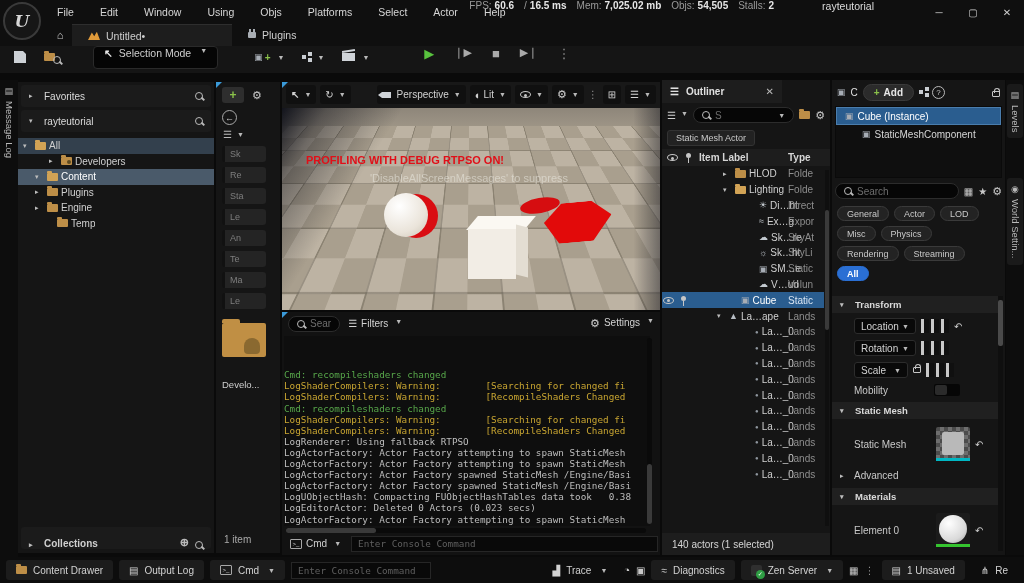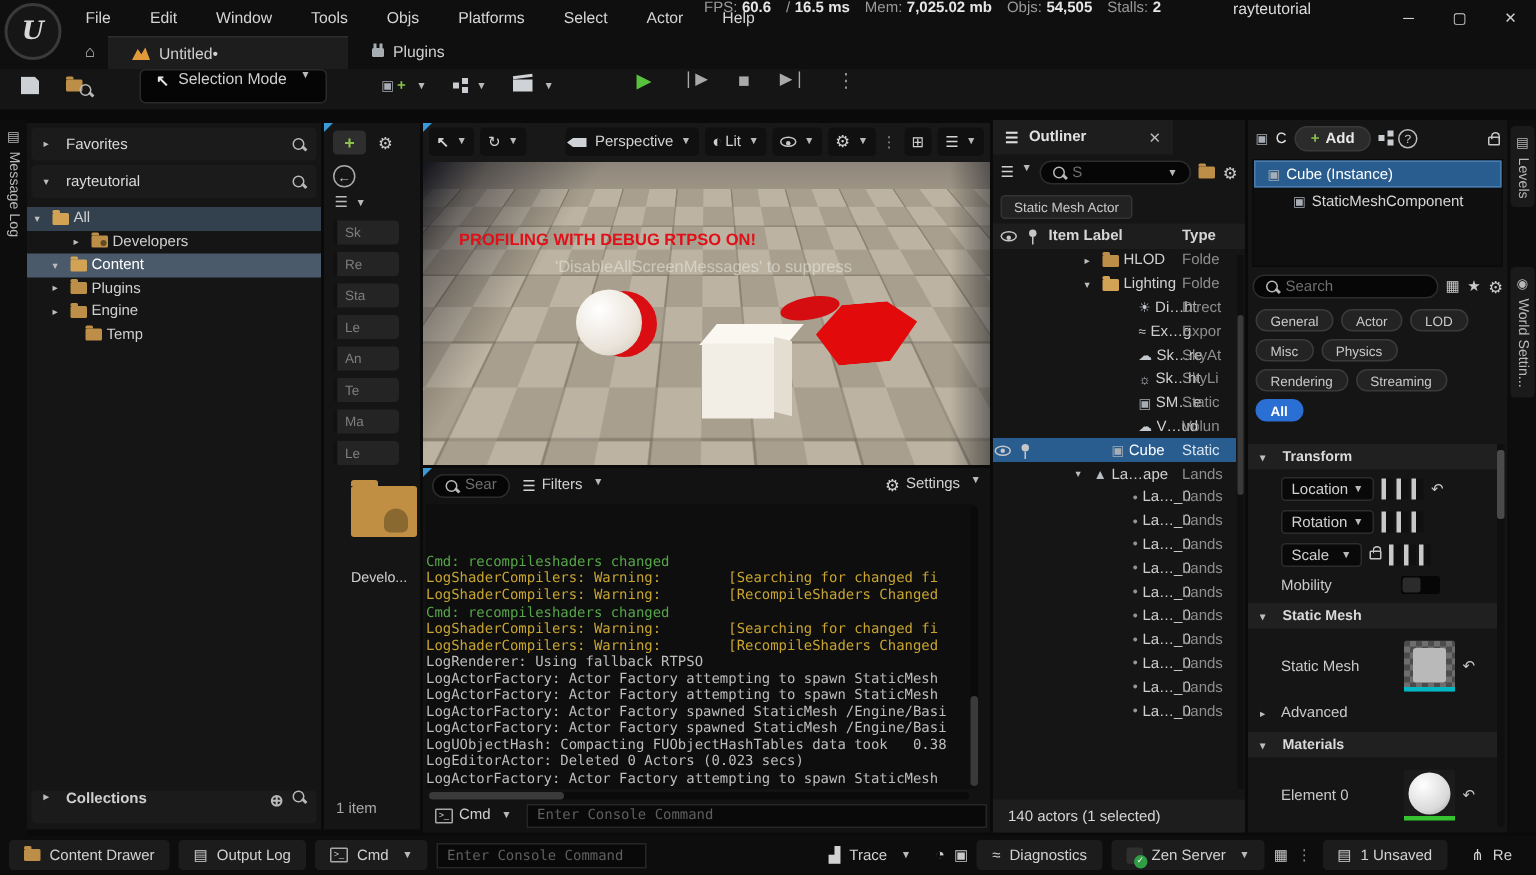--- a/index.html
+++ b/index.html
@@ -80,31 +80,31 @@
 
   
   #leftpanel{left:18px;top:82px;width:196px;height:471px;background:#151515}
   .lp-head{height:22px;display:flex;align-items:center;padding:0 8px;gap:6px;background:#1b1b1b;margin:3px 3px 0 3px;border-radius:3px;color:#dadada;font-weight:normal;font-size:10px}
   .lp-head .sp{flex:1}
   #lptree{margin-top:6px}
   .trow{display:flex;align-items:center;height:15.5px;gap:3px;padding-right:4px;color:#d0d0d0}
   .trow .lbl{white-space:nowrap;overflow:hidden}
   .row-hl{background:#33404d}
   .row-sel{background:#4a5a6a;color:#fff}
-  #collections{position:absolute;left:0;bottom:4px;width:100%;height:22px;display:flex;align-items:flex-start;gap:6px;padding:0 8px;background:#1b1b1b;margin:0 3px;width:190px;border-radius:3px;font-weight:bold}
+  #collections{position:absolute;left:0;bottom:4px;width:100%;height:22px;display:flex;align-items:flex-end;gap:6px;padding:0 8px;background:#1b1b1b;margin:0 3px;width:190px;border-radius:3px;font-weight:bold}
 
   
   #cbcol{left:216px;top:82px;width:64px;height:471px;background:#151515}
   .cb-top{display:flex;align-items:center;gap:8px;padding:5px 6px}
   #addbtn{width:22px;height:16px;background:#2e2e2e;border-radius:3px;color:#8bc24a;font-weight:bold;display:flex;align-items:center;justify-content:center;font-size:12px}
   .cb-back{width:15px;height:15px;border:1.3px solid #a9a9a9;border-radius:50%;color:#c9c9c9;font-size:9px;display:flex;align-items:center;justify-content:center;margin:2px 0 4px 6px}
   .cb-filter{display:flex;align-items:center;gap:2px;margin:0 0 6px 7px;color:#b9b9b9;font-size:9px}
   .chip-col{display:flex;flex-direction:column;gap:5px;padding-left:6px}
   .fchip{width:44px;height:16px;background:#242424;border-left:3px solid #111;border-radius:3px;color:#7e7e7e;font-size:9px;display:flex;align-items:center;padding-left:5px;overflow:hidden}
-  .asset{margin:14px 0 0 18px;width:46px}
+  .asset{margin:14px 0 0 6px;width:46px}
   .asset .fico{width:44px;height:34px;background:#c08f44;border-radius:2px;position:relative}
   .asset .fico::before{content:'';position:absolute;top:-4px;left:0;width:18px;height:4px;background:#c08f44;border-radius:2px 2px 0 0}
   .asset .fico::after{content:'';position:absolute;right:6px;bottom:3px;width:16px;height:16px;background:#8a6930;border-radius:50% 50% 4px 4px}
   .asset .alabel{margin-top:22px;color:#cfcfcf;font-size:9.5px}
   #cbcount{position:absolute;left:8px;bottom:8px;color:#a9a9a9}
 
   
   #viewport{left:282px;top:82px;width:378px;height:228px;background:#181818}
   #vtoolbar{height:25px;display:flex;align-items:center;gap:4px;padding:0 4px}
   .vbtn{height:19px;display:flex;align-items:center;padding:0 5px;background:#101010;border-radius:3px;color:#d2d2d2;gap:2px;flex:none}
@@ -214,21 +214,21 @@
 </style>
 </head>
 <body>
 
 <div id="menubar" class="abs">
   <div id="menus" class="abs flex">
 
   <span class="mi">File</span>
       <span class="mi">Edit</span>
       <span class="mi">Window</span>
-      <span class="mi">Tools</span>
+      <span class="mi">Using</span>
       <span class="mi">Objs</span>
       <span class="mi">Platforms</span>
       <span class="mi">Select</span>
       <span class="mi">Actor</span>
       <span class="mi">Help</span>
     </div>
   <div id="stats" class="abs flex">
 
   <span class="sv dim"><span>FPS:</span><b>60.6</b></span>
       <span class="sv dim"><span>/</span><b>16.5 ms</b></span>

